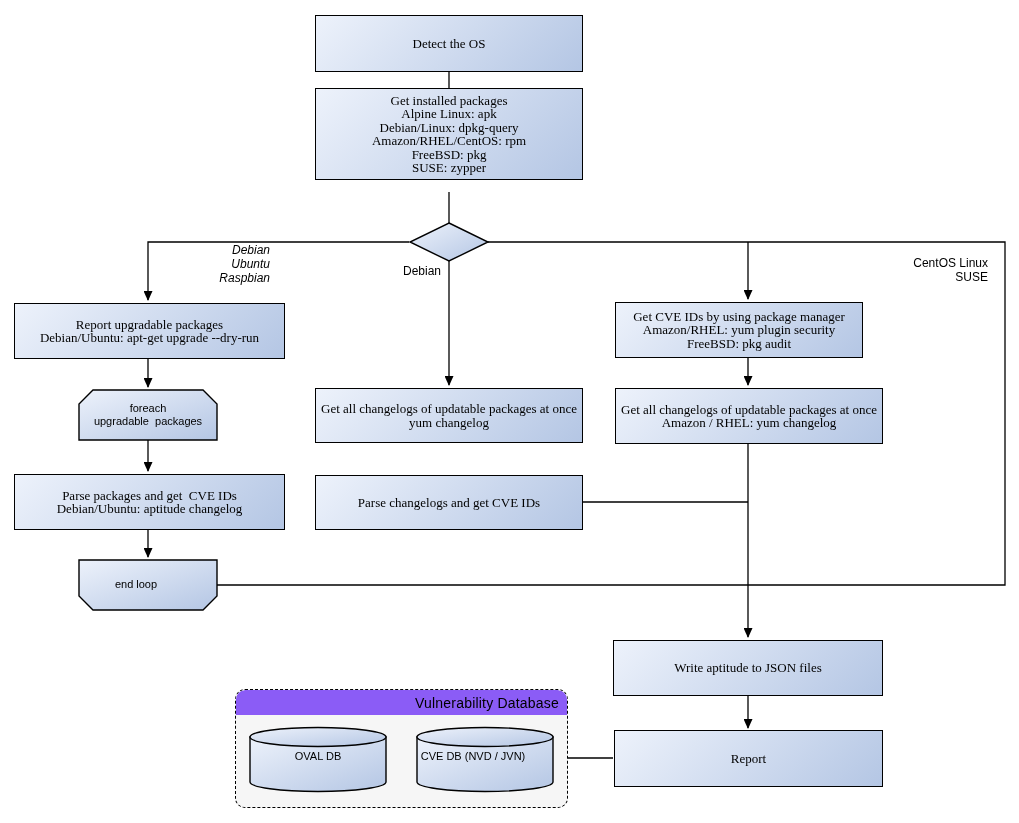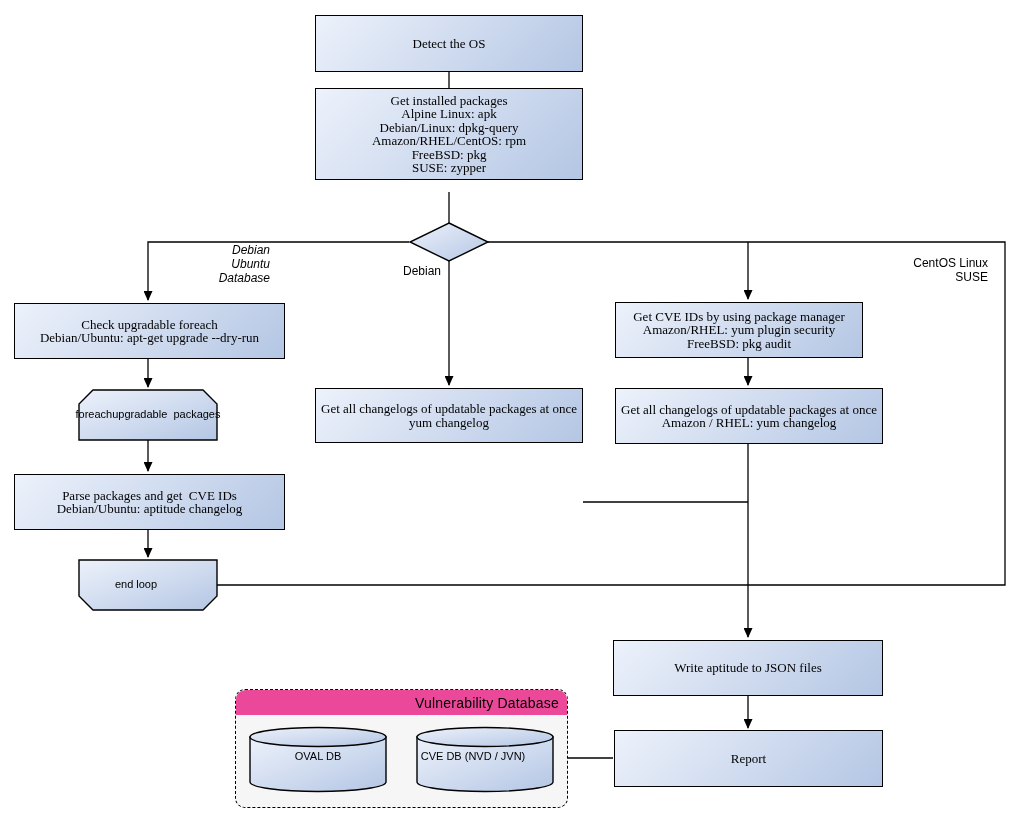--- a/index.html
+++ b/index.html
@@ -11,33 +11,33 @@
   .node{
     position:absolute;box-sizing:border-box;
     display:flex;flex-direction:column;justify-content:center;
     border:1.4px solid #000;
     background:linear-gradient(135deg,#edf2fb 0%,#b4c6e4 100%);
     font-size:13px;line-height:13.5px;text-align:center;z-index:3;font-family:Liberation Serif, serif;
   }
   .node .nl{white-space:pre;display:block;}
   .shape-label{
     position:absolute;box-sizing:border-box;
-    display:flex;flex-direction:row;align-items:center;justify-content:center;
+    display:flex;flex-direction:column;align-items:center;justify-content:center;
     font-size:11px;line-height:13.5px;text-align:center;z-index:3;
   }
   .shape-label .nl{white-space:pre;display:block;}
   .edge-label{position:absolute;font-size:12px;line-height:14px;z-index:3;}
   .edge-label span{display:block;white-space:pre;}
   .ta-c{text-align:right;font-style:italic;} .ta-r{text-align:right;}
   .vdb-group{
     position:absolute;left:235px;top:689px;width:333px;height:119px;box-sizing:border-box;
     border:1.4px dashed #000;border-radius:10px;background:#f6f6f6;z-index:1;overflow:hidden;
   }
   .vdb-header{
-    height:25px;background:#ec4899;border-radius:9px 9px 0 0;
+    height:25px;background:#8b5cf6;border-radius:9px 9px 0 0;
     display:flex;align-items:center;justify-content:flex-end;
     font-size:14px;font-weight:500;padding-right:8px;letter-spacing:0.2px;
   }
   svg.wires{z-index:2;pointer-events:none;}
 </style>
 </head>
 <body>
 
 <div class="canvas">
 
@@ -94,21 +94,21 @@
   <div class="node" style="left:315px;top:88px;width:268px;height:92px">
     <span class="nl">Get installed packages</span>
     <span class="nl">Alpine Linux: apk</span>
     <span class="nl">Debian/Linux: dpkg-query</span>
     <span class="nl">Amazon/RHEL/CentOS: rpm</span>
     <span class="nl">FreeBSD: pkg</span>
     <span class="nl">SUSE: zypper</span>
   </div>
 
   <div class="node" style="left:14px;top:303px;width:271px;height:56px">
-    <span class="nl">Check upgradable foreach</span>
+    <span class="nl">Report upgradable packages</span>
     <span class="nl">Debian/Ubuntu: apt-get upgrade --dry-run</span>
   </div>
 
   <div class="shape-label" style="left:79px;top:390px;width:138px;height:50px">
     <span class="nl">foreach</span>
     <span class="nl">upgradable  packages</span>
   </div>
 
   <div class="node" style="left:14px;top:474px;width:271px;height:56px">
     <span class="nl">Parse packages and get  CVE IDs</span>
@@ -117,20 +117,23 @@
 
   <div class="shape-label" style="left:79px;top:560px;width:114px;height:50px">
     <span class="nl">end loop</span>
   </div>
 
   <div class="node" style="left:315px;top:388px;width:268px;height:55px">
     <span class="nl">Get all changelogs of updatable packages at once</span>
     <span class="nl">yum changelog</span>
   </div>
 
+  <div class="node" style="left:315px;top:475px;width:268px;height:55px">
+    <span class="nl">Parse changelogs and get CVE IDs</span>
+  </div>
 
   <div class="node" style="left:615px;top:302px;width:248px;height:56px">
     <span class="nl">Get CVE IDs by using package manager</span>
     <span class="nl">Amazon/RHEL: yum plugin security</span>
     <span class="nl">FreeBSD: pkg audit</span>
   </div>
 
   <div class="node" style="left:615px;top:388px;width:268px;height:56px">
     <span class="nl">Get all changelogs of updatable packages at once</span>
     <span class="nl">Amazon / RHEL: yum changelog</span>
@@ -147,21 +150,21 @@
   <div class="shape-label" style="left:250px;top:746px;width:136px;height:22px">
     <span class="nl">OVAL DB</span>
   </div>
   <div class="shape-label" style="left:417px;top:746px;width:112px;height:22px">
     <span class="nl">CVE DB (NVD / JVN)</span>
   </div>
 
   <div class="edge-label ta-c" style="left:158px;top:243px;width:112px">
     <span>Debian</span>
     <span>Ubuntu</span>
-    <span>Database</span>
+    <span>Raspbian</span>
   </div>
 
   <div class="edge-label ta-r" style="left:355px;top:264px;width:86px">
     <span>Debian</span>
   </div>
 
 
   <div class="edge-label ta-r" style="left:876px;top:256px;width:112px">
     <span>CentOS Linux</span>
     <span>SUSE</span>

